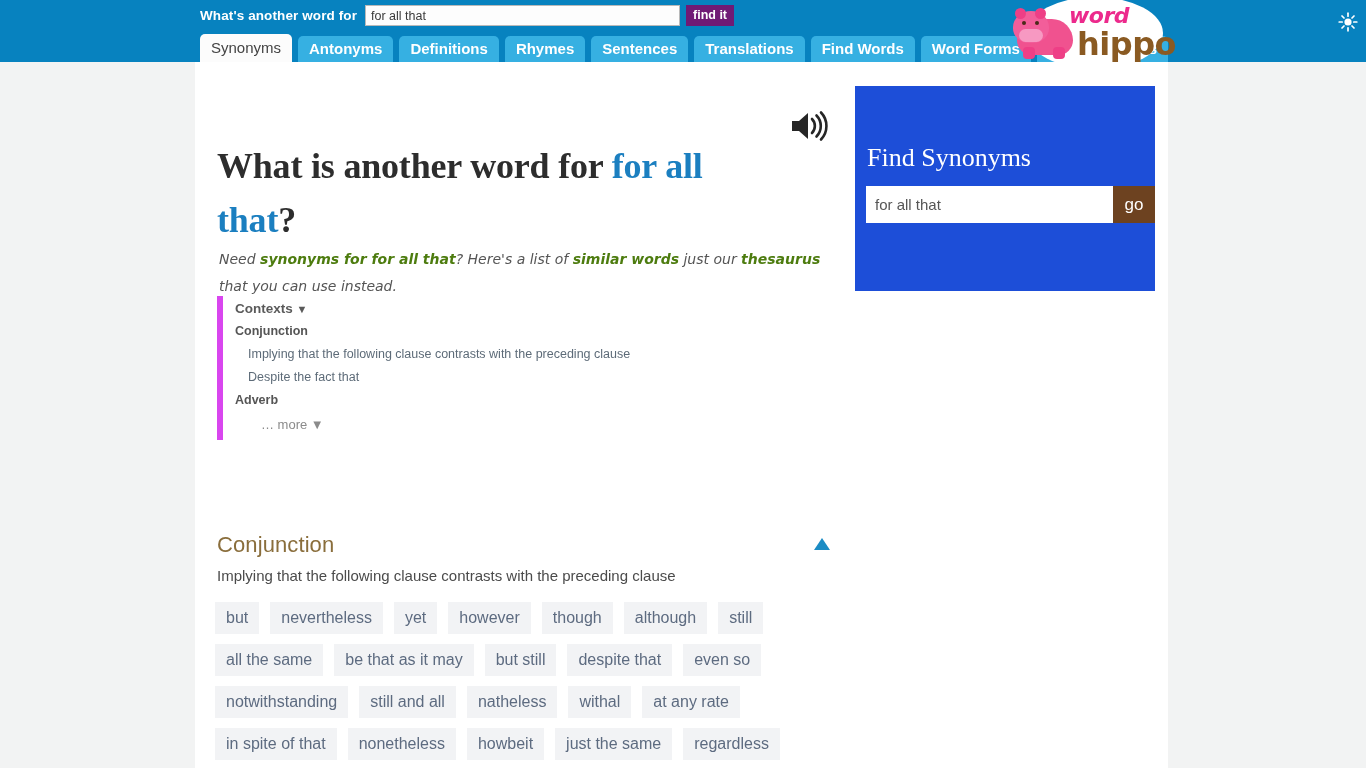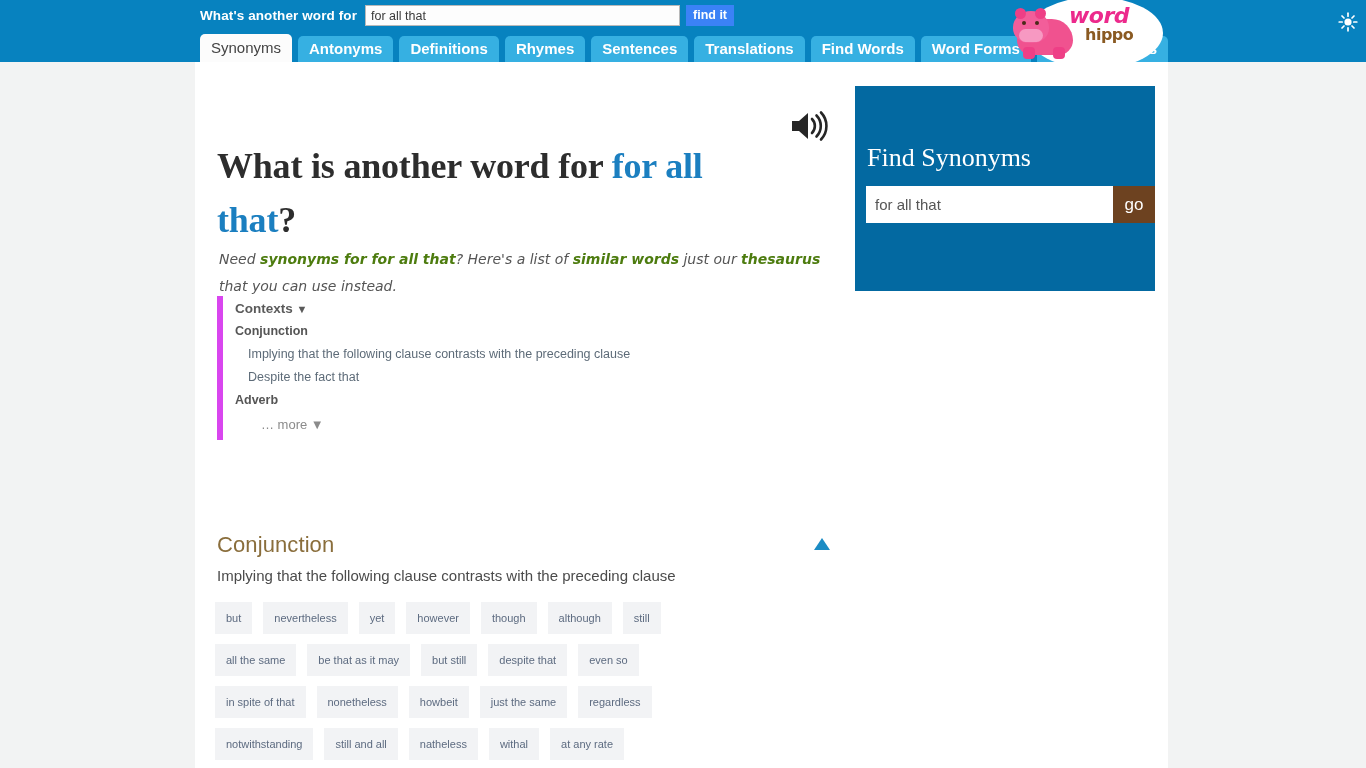--- a/index.html
+++ b/index.html
@@ -41,21 +41,21 @@
     background: #fdfdfd;
     font-family: "Liberation Sans", sans-serif;
     font-size: 12.5px;
     color: #3a3a3a;
     padding: 0 5px;
     outline: none;
   }
   .finditbtn {
     margin-left: 6px;
     height: 21px;
-    background: #3b82f6;
+    background: #701a75;
     color: #ffffff;
     border: none;
     font-family: "Liberation Sans", sans-serif;
     font-size: 12.5px;
     font-weight: bold;
     padding: 0 7px;
     cursor: pointer;
     line-height: 21px;
   }
 
@@ -98,23 +98,23 @@
   }
   .logo-word {
     position: absolute; left: 56px; top: 6px;
     font-family: "DejaVu Sans", sans-serif;
     font-size: 22px; font-weight: bold;
     font-style: italic;
     color: #ec2a8c;
     letter-spacing: -0.5px;
   }
   .logo-hippo {
-    position: absolute; left: 72px; top: 28px;
+    position: absolute; left: 64px; top: 28px;
     font-family: "DejaVu Sans", sans-serif;
-    font-size: 16px; font-weight: bold;
+    font-size: 32px; font-weight: bold;
     color: #8a5a22;
     letter-spacing: -0.5px;
   }
   .hippo-body {
     position: absolute; left: 4px; top: 22px;
     width: 56px; height: 36px;
     background: #f0528f;
     border-radius: 26px 26px 18px 18px;
   }
   .hippo-head {
@@ -246,34 +246,34 @@
     position: absolute; left: 20px; top: 540px;
     width: 600px;
   }
   .chip-row {
     display: flex; align-items: flex-start;
     margin-bottom: 10px;
   }
   .chip {
     background: #f2f3f5;
     color: #5d6b80;
-    font-size: 11px;
+    font-size: 16px;
     line-height: 32px;
     height: 32px;
     padding: 0 11px;
     margin-right: 11px;
     cursor: pointer;
     white-space: nowrap;
   }
 
   
   .sidebox {
     position: absolute; left: 660px; top: 24px;
     width: 300px; height: 205px;
-    background: #0369a1;
+    background: #1d4ed8;
   }
   .sidebox-title {
     position: absolute; left: 12px; top: 57px;
     font-family: "Liberation Serif", serif;
     font-size: 26px;
     color: #ffffff;
   }
   .sidebox-form {
     position: absolute; left: 11px; top: 100px;
     display: flex;
@@ -397,32 +397,32 @@
       <div class="chip">still</div>
     </div>
     <div class="chip-row">
       <div class="chip">all the same</div>
       <div class="chip">be that as it may</div>
       <div class="chip">but still</div>
       <div class="chip">despite that</div>
       <div class="chip">even so</div>
     </div>
     <div class="chip-row">
+      <div class="chip">notwithstanding</div>
+      <div class="chip">still and all</div>
+      <div class="chip">natheless</div>
+      <div class="chip">withal</div>
+      <div class="chip">at any rate</div>
+    </div>
+    <div class="chip-row">
       <div class="chip">in spite of that</div>
       <div class="chip">nonetheless</div>
       <div class="chip">howbeit</div>
       <div class="chip">just the same</div>
       <div class="chip">regardless</div>
-    </div>
-    <div class="chip-row">
-      <div class="chip">notwithstanding</div>
-      <div class="chip">still and all</div>
-      <div class="chip">natheless</div>
-      <div class="chip">withal</div>
-      <div class="chip">at any rate</div>
     </div>
 
   </div>
 
   <div class="sidebox">
     <div class="sidebox-title">Find Synonyms</div>
     <form class="sidebox-form">
       <input class="sidebox-input" type="text" value="for all that" style="">
       <button class="sidebox-go">go</button>
     </form>

